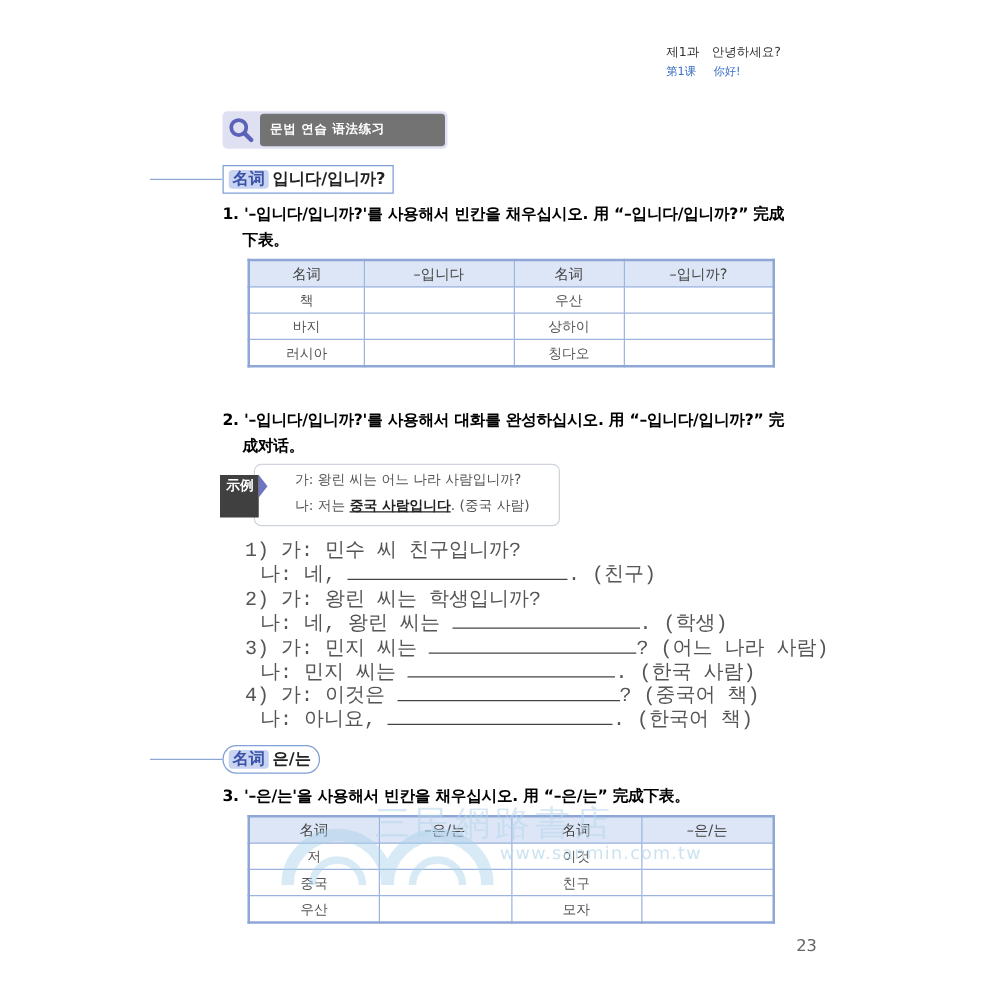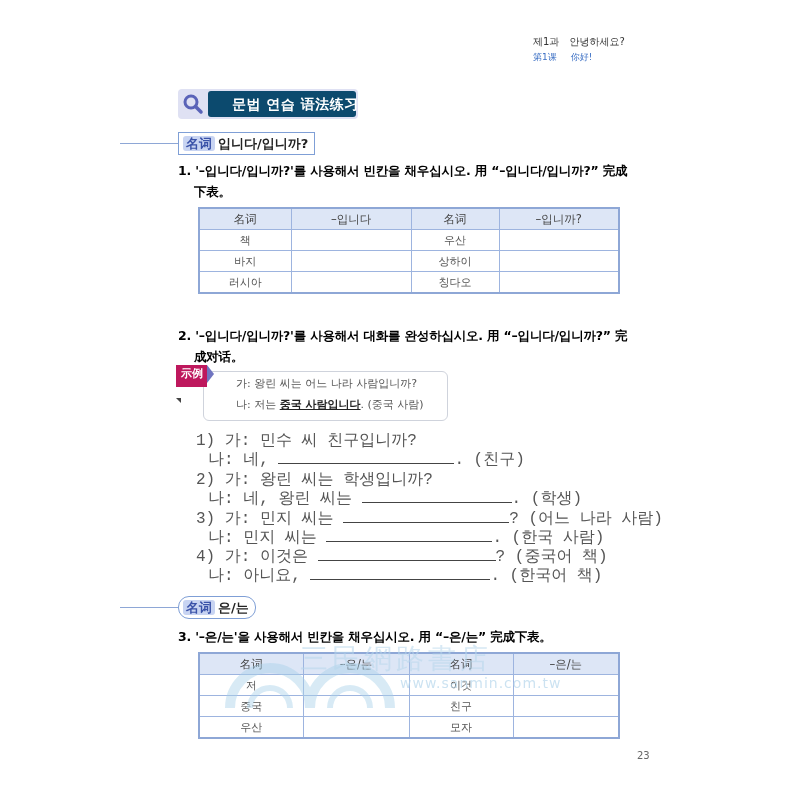--- a/index.html
+++ b/index.html
@@ -6,45 +6,45 @@
   body { width:800px; height:800px; background:#ffffff; position:relative; overflow:hidden;
          font-family:"DejaVu Sans", "Liberation Sans", sans-serif; color:#333; }
   .abs { position:absolute; }
   .hdr-ko { left:533px; top:35px; font-size:10px; color:#333; white-space:nowrap; }
   .hdr-ko span { margin-right:10px; }
   .hdr-zh { left:533px; top:51px; font-size:9px; color:#3b6fc4; white-space:nowrap; }
   .hdr-zh span { margin-right:14px; }
 
   .banner { left:178px; top:89px; height:30px; width:180px; background:#dfe1f3; border-radius:4px; }
   .banner .mag { position:absolute; left:4px; top:4px; width:22px; height:22px; }
-  .banner .lbl { position:absolute; left:30px; top:2px; height:26px; right:2px; background:#0c4a6e; color:#fff;
-                 font-size:14px; font-weight:bold; line-height:26px; padding-left:24px; border-radius:3px; white-space:nowrap; letter-spacing:0.5px; }
+  .banner .lbl { position:absolute; left:30px; top:2px; height:26px; right:2px; background:#737373; color:#fff;
+                 font-size:10px; font-weight:bold; line-height:26px; padding-left:8px; border-radius:3px; white-space:nowrap; letter-spacing:0.5px; }
 
   .rule { height:1px; background:#8ea7d6; }
   .subhead { border:1px solid #7f9fd6; background:#fff; height:21px; line-height:21px; font-size:13px; font-weight:bold; color:#222; padding:0 6px 0 4px; white-space:nowrap; }
   .subhead .tag { background:#c8d4f2; color:#3a52a8; border-radius:3px; padding:0 3px; margin-right:3px; }
 
   .q { font-size:12.5px; font-weight:bold; color:#000000; white-space:nowrap; letter-spacing:-0.2px; }
 
   table.grid { border-collapse:collapse; font-size:11px; color:#555; }
   table.grid td, table.grid th { border:1px solid #9db4df; text-align:center; height:20px; padding:0; font-weight:normal; }
   table.grid th { background:#dde6f6; color:#444; font-size:11.5px; }
   table.grid { border:2px solid #8ea7d6; }
 
   .example { left:203px; top:371px; width:243px; height:48px; border:1px solid #cfd3dc; border-radius:6px; background:#fff; }
-  .ex-tag { left:176px; top:365px; height:22px; line-height:18px; background:#be185d; color:#fff; font-size:11px; font-weight:bold; padding:0 4px 0 5px; }
+  .ex-tag { left:176px; top:380px; height:34px; line-height:18px; background:#404040; color:#fff; font-size:11px; font-weight:bold; padding:0 4px 0 5px; }
   .ex-tag:after { content:""; position:absolute; right:-7px; top:0; border-left:7px solid #6f74c0; border-top:9px solid transparent; border-bottom:9px solid transparent; }
   .ex-fold { left:176px; top:398px; width:0; height:0; border-top:5px solid #444; border-left:5px solid transparent; }
   .ex-line { font-size:11px; color:#555; white-space:nowrap; }
   .ex-line .ans { font-weight:bold; color:#222; text-decoration:underline; }
 
   .dl { font-size:16px; color:#555; white-space:nowrap;font-family:Liberation Mono, monospace; }
   .blank { display:inline-block; border-bottom:1px solid #444; vertical-align:baseline; height:10px; }
 
-  .pagenum { left:637px; top:750px; font-size:10px; color:#666; }
+  .pagenum { left:637px; top:750px; font-size:13px; color:#666; }
 
   .wm { left:300px; top:640px; font-size:28px; color:#b7d7ec; opacity:0.55; font-weight:normal; letter-spacing:4px; white-space:nowrap; }
   .wm2 { left:400px; top:675px; font-size:14px; color:#b7d7ec; opacity:0.7; white-space:nowrap; letter-spacing:1px; }
   .arcs { left:225px; top:648px; opacity:0.45; }
 </style>
 </head>
 <body>
 
 <div class="abs hdr-ko">
   <span>제1과</span><span>안녕하세요?</span>

